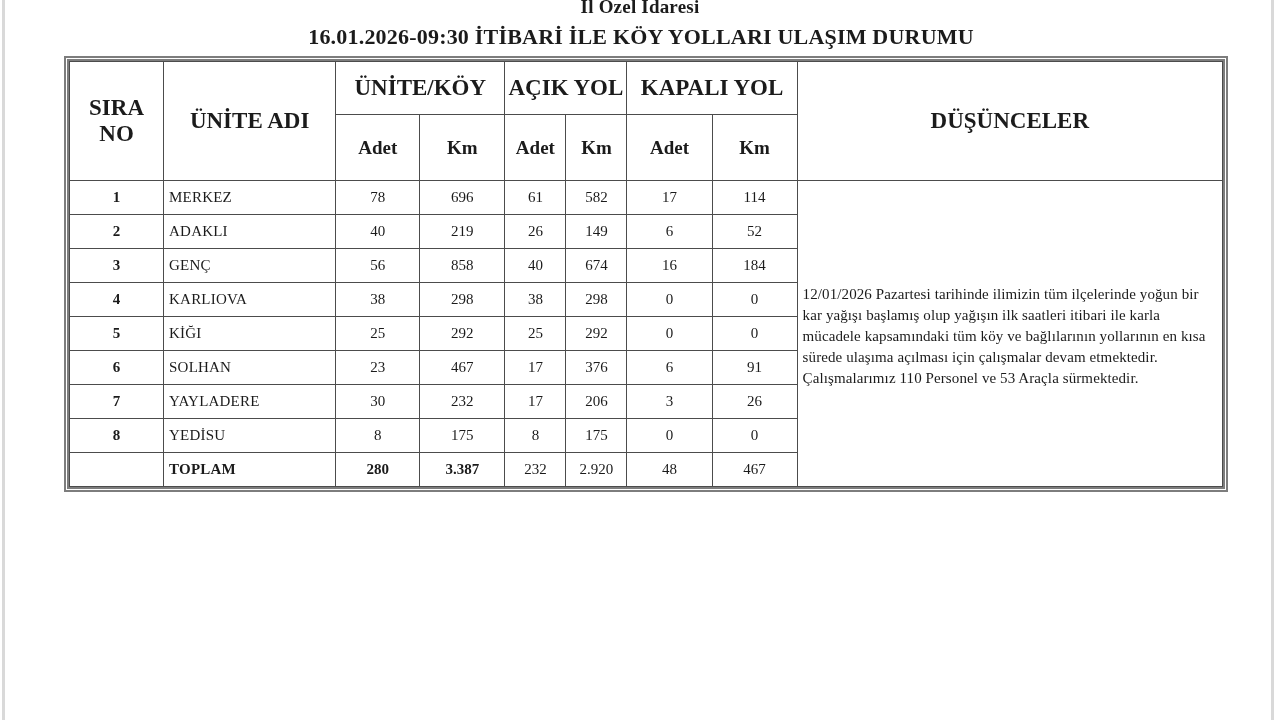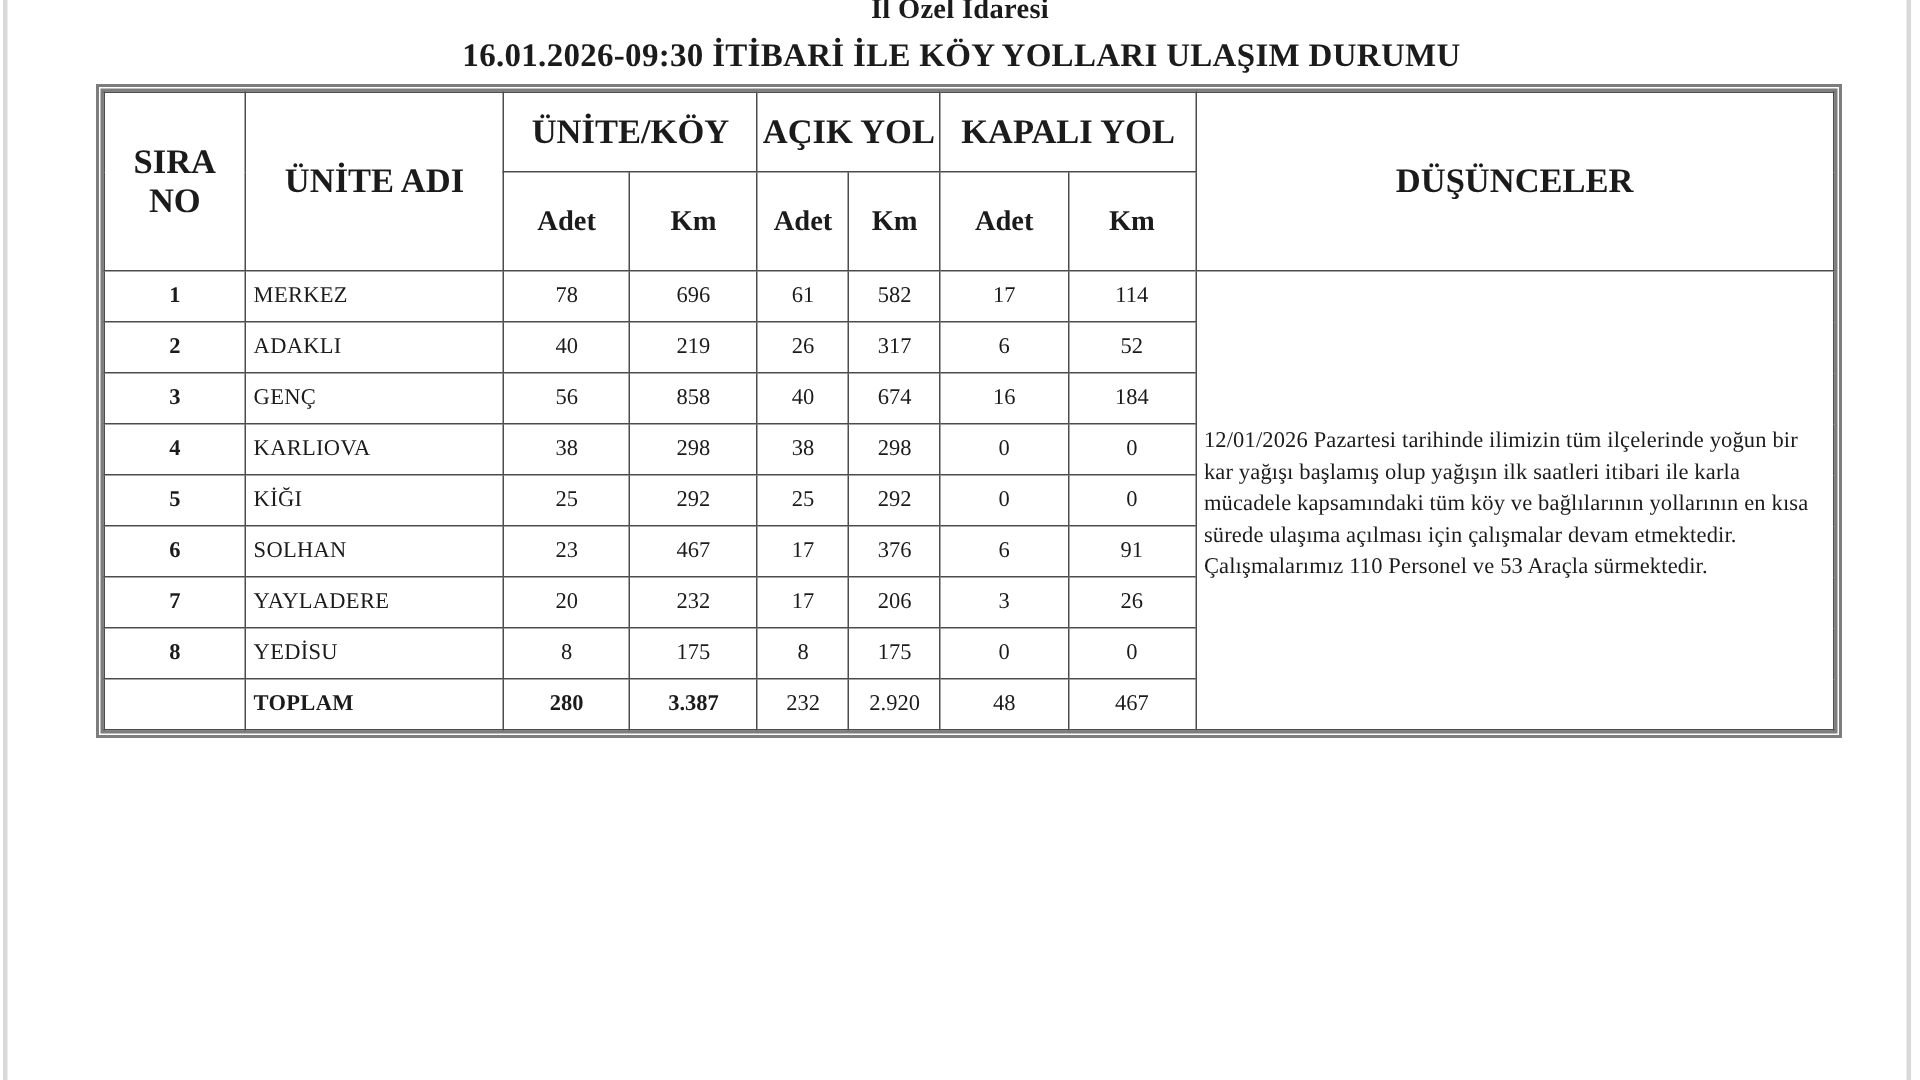--- a/index.html
+++ b/index.html
@@ -114,21 +114,21 @@
           <td class="val-cell">17</td>
           <td class="val-cell">114</td>
           <td class="remarks-cell" rowspan="9">12/01/2026 Pazartesi tarihinde ilimizin tüm ilçelerinde yoğun bir kar yağışı başlamış olup yağışın ilk saatleri itibari ile karla mücadele kapsamındaki tüm köy ve bağlılarının yollarının en kısa sürede ulaşıma açılması için çalışmalar devam etmektedir. Çalışmalarımız 110 Personel ve 53 Araçla sürmektedir.</td>
         </tr>
         <tr class="data-row">
           <td class="sira-cell">2</td>
           <td class="ilce-cell">ADAKLI</td>
           <td class="val-cell">40</td>
           <td class="val-cell">219</td>
           <td class="val-cell">26</td>
-          <td class="val-cell">317</td>
+          <td class="val-cell">149</td>
           <td class="val-cell">6</td>
           <td class="val-cell">52</td>
         </tr>
         <tr class="data-row">
           <td class="sira-cell">3</td>
           <td class="ilce-cell">GENÇ</td>
           <td class="val-cell">56</td>
           <td class="val-cell">858</td>
           <td class="val-cell">40</td>
           <td class="val-cell">674</td>
@@ -161,21 +161,21 @@
           <td class="val-cell">23</td>
           <td class="val-cell">467</td>
           <td class="val-cell">17</td>
           <td class="val-cell">376</td>
           <td class="val-cell">6</td>
           <td class="val-cell">91</td>
         </tr>
         <tr class="data-row">
           <td class="sira-cell">7</td>
           <td class="ilce-cell">YAYLADERE</td>
-          <td class="val-cell">20</td>
+          <td class="val-cell">30</td>
           <td class="val-cell">232</td>
           <td class="val-cell">17</td>
           <td class="val-cell">206</td>
           <td class="val-cell">3</td>
           <td class="val-cell">26</td>
         </tr>
         <tr class="data-row">
           <td class="sira-cell">8</td>
           <td class="ilce-cell">YEDİSU</td>
           <td class="val-cell">8</td>

